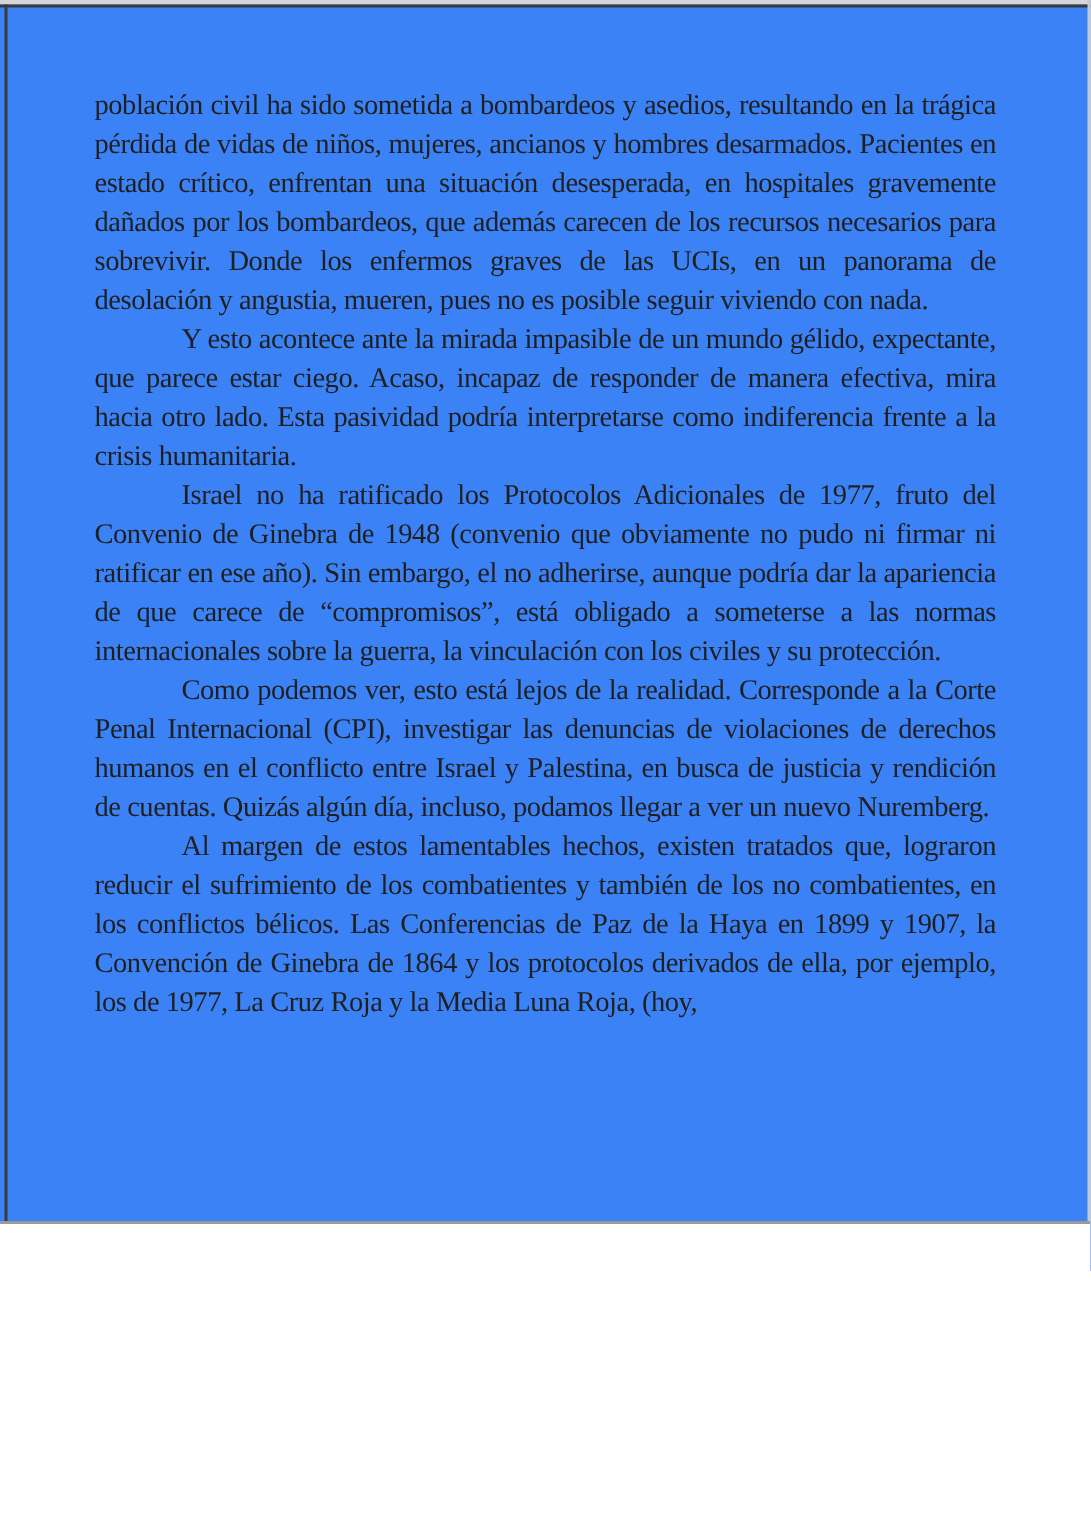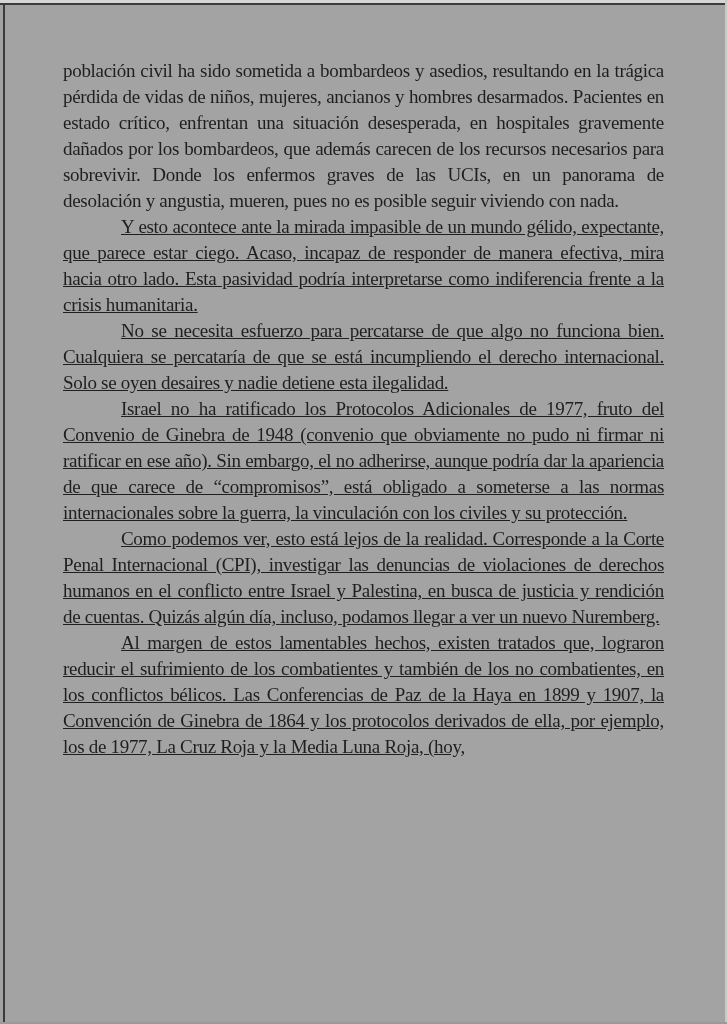--- a/index.html
+++ b/index.html
@@ -4,22 +4,22 @@
 <title>Scanned book page</title>
 <style>
   html, body {
     margin: 0;
     padding: 0;
     background: #ffffff;
   }
   .page {
     position: relative;
     width: 727px;
-    height: 1024px;
-    background: #a3a3a3;
+    height: 816px;
+    background: #3b82f6;
     overflow: hidden;
     font-family: "Liberation Serif", "DejaVu Serif", serif;
   }
   
   .edge-top-gray {
     position: absolute;
     top: 0; left: 0; right: 0;
     height: 3px;
     background: #d6d6d6;
   }
@@ -59,34 +59,32 @@
     text-align: justify;
     text-align-last: left;
     -moz-text-align-last: left;
   }
   .text-block p {
     margin: 0;
     padding: 0;
   }
   .text-block p.indent {
     text-indent: 58px;
-    text-decoration: underline;
   }
 </style>
 </head>
 <body>
 
 <div class="page">
   <div class="edge-top-gray"></div>
   <div class="frame-top"></div>
   <div class="frame-left"></div>
   <div class="edge-right"></div>
   <div class="edge-bottom"></div>
 
   <div class="text-block">
     <p>población civil ha sido sometida a bombardeos y asedios, resultando en la trágica pérdida de vidas de niños, mujeres, ancianos y hombres desarmados. Pacientes en estado crítico, enfrentan una situación desesperada, en hospitales gravemente dañados por los bombardeos, que además carecen de los recursos necesarios para sobrevivir. Donde los enfermos graves de las UCIs, en un panorama de desolación y angustia, mueren, pues no es posible seguir viviendo con nada.</p>
     <p class="indent">Y esto acontece ante la mirada impasible de un mundo gélido, expectante, que parece estar ciego. Acaso, incapaz de responder de manera efectiva, mira hacia otro lado. Esta pasividad podría interpretarse como indiferencia frente a la crisis humanitaria.</p>
-    <p class="indent">No se necesita esfuerzo para percatarse de que algo no funciona bien. Cualquiera se percataría de que se está incumpliendo el derecho internacional. Solo se oyen desaires y nadie detiene esta ilegalidad.</p>
     <p class="indent">Israel no ha ratificado los Protocolos Adicionales de 1977, fruto del Convenio de Ginebra de 1948 (convenio que obviamente no pudo ni firmar ni ratificar en ese año). Sin embargo, el no adherirse, aunque podría dar la apariencia de que carece de “compromisos”, está obligado a someterse a las normas internacionales sobre la guerra, la vinculación con los civiles y su protección.</p>
     <p class="indent">Como podemos ver, esto está lejos de la realidad. Corresponde a la Corte Penal Internacional (CPI), investigar las denuncias de violaciones de derechos humanos en el conflicto entre Israel y Palestina, en busca de justicia y rendición de cuentas. Quizás algún día, incluso, podamos llegar a ver un nuevo Nuremberg.</p>
     <p class="indent">Al margen de estos lamentables hechos, existen tratados que, lograron reducir el sufrimiento de los combatientes y también de los no combatientes, en los conflictos bélicos. Las Conferencias de Paz de la Haya en 1899 y 1907, la Convención de Ginebra de 1864 y los protocolos derivados de ella, por ejemplo, los de 1977, La Cruz Roja y la Media Luna Roja, (hoy,</p>
   </div>
 </div>
 
 </body></html>

